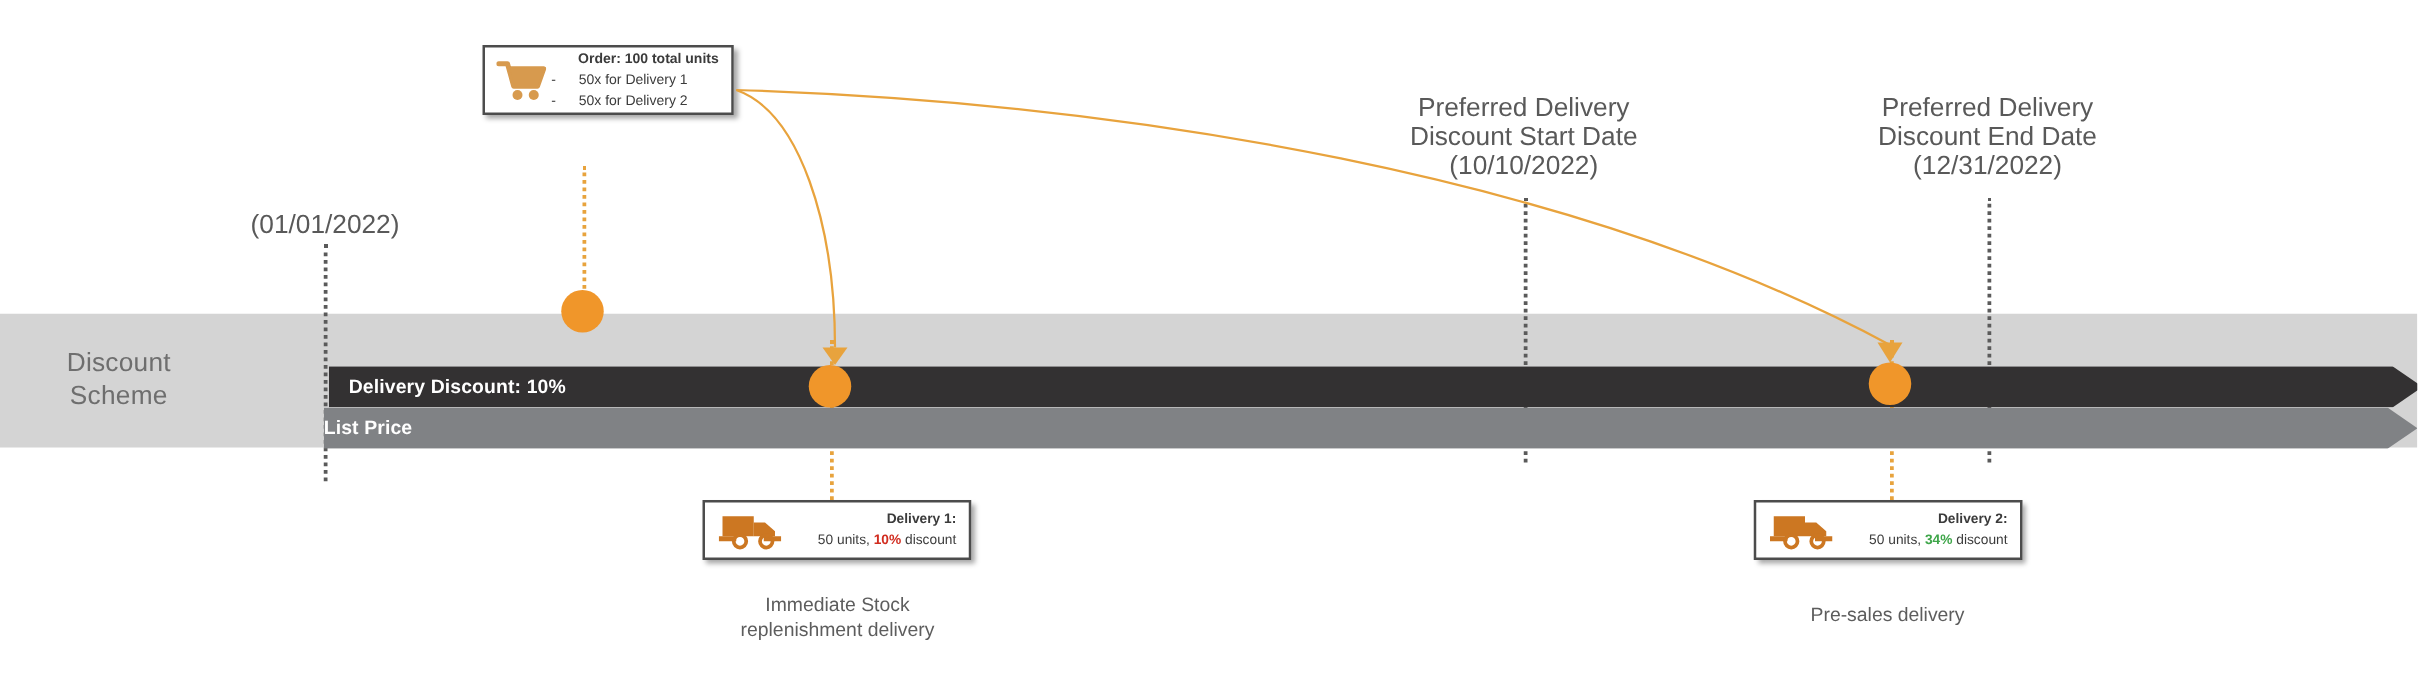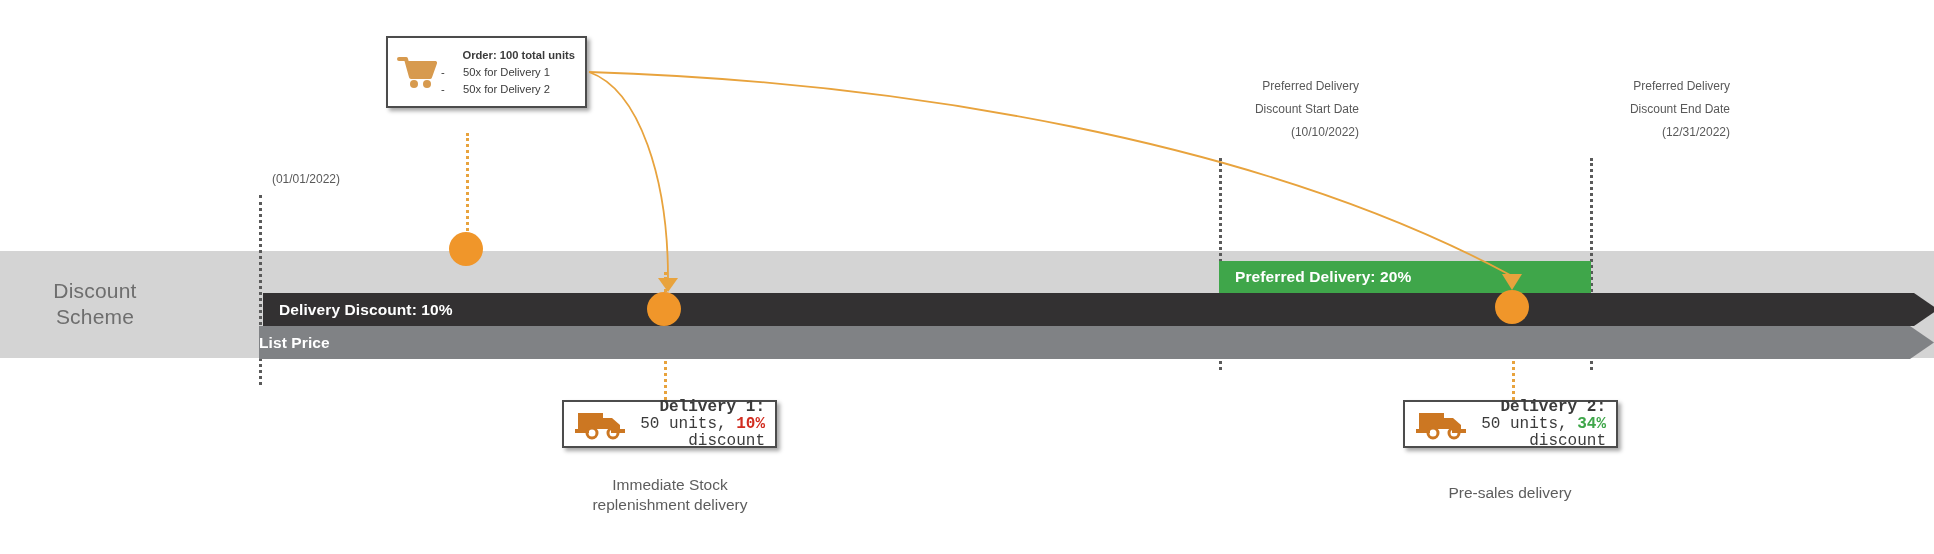--- a/index.html
+++ b/index.html
@@ -70,23 +70,23 @@
   .vline{
     position:absolute;
     width:0;
     border-left:3px dotted #5a5a5a;
   }
   .vline.orange{ border-left-color:#e8a33d; }
 
   
   .date-caption{
     position:absolute;
-    text-align:right;
+    text-align:center;
     color:#595959;
-    font-size:12px;
+    font-size:21px;
     line-height:23px;
     white-space:nowrap;
   }
 
   
   .callout{
     position:absolute;
     box-sizing:border-box;
     background:#ffffff;
     border:2px solid #4c4c4c;
@@ -97,31 +97,31 @@
   .callout .ico{
     flex:0 0 auto;
     display:flex;align-items:center;justify-content:center;
   }
   .callout .txt{
     flex:1 1 auto;
     text-align:right;
     padding-right:10px;
   }
 
-  #order-box{ left:386px; top:36px; width:201px; height:72px; padding:4px 0 4px 6px;}
+  #order-box{ left:386px; top:36px; width:201px; height:56px; padding:4px 0 4px 6px;}
   #order-box .txt{ font-size:11.2px; line-height:17px; color:#3b3b3b;}
   .order-title{ font-weight:bold; }
   .order-line{ display:flex; justify-content:flex-end; }
   .order-dash{ width:22px; text-align:left; }
   .order-qty{ width:112px; text-align:left; }
 
   .delivery-box{ width:215px; height:48px; padding:0 0 0 8px;}
   #delivery1-box{ left:562px; top:400px;}
   #delivery2-box{ left:1403px; top:400px;}
-  .delivery-box .txt{ font-size:16px; line-height:17px; color:#3b3b3b;font-family:Liberation Mono, monospace;}
+  .delivery-box .txt{ font-size:11px; line-height:17px; color:#3b3b3b;}
   .d-title{ font-weight:bold; }
   .pct-red{ color:#d12c1f; font-weight:bold;}
   .pct-green{ color:#3fa64a; font-weight:bold;}
 
   
   .sub-caption{
     position:absolute;
     text-align:center;
     color:#5d5d5d;
     font-size:15.5px;
@@ -149,23 +149,20 @@
     <div>Scheme</div>
   </div>
 
   <div class="vline" style="left:259px;  top:195px; height:190px;"></div>
   <div class="vline orange" style="left:466px;  top:133px; height:110px;"></div>
   <div class="vline orange" style="left:664px;  top:272px; height:128px;"></div>
   <div class="vline" style="left:1219px; top:158px; height:212px;"></div>
   <div class="vline orange" style="left:1512px; top:272px; height:128px;"></div>
   <div class="vline" style="left:1590px; top:158px; height:212px;"></div>
 
-  <div class="bar bar-green">
-    <span class="bar-text">Preferred Delivery: 20%</span>
-  </div>
   <div class="bar bar-dark">
     <span class="bar-text">Delivery Discount: 10%</span>
   </div>
   <div class="bar bar-grey">
     <span class="bar-text">List Price</span>
   </div>
 
   <div class="date-caption" style="left:180px; top:168px; width:160px;">
     <div>(01/01/2022)</div>
   </div>

